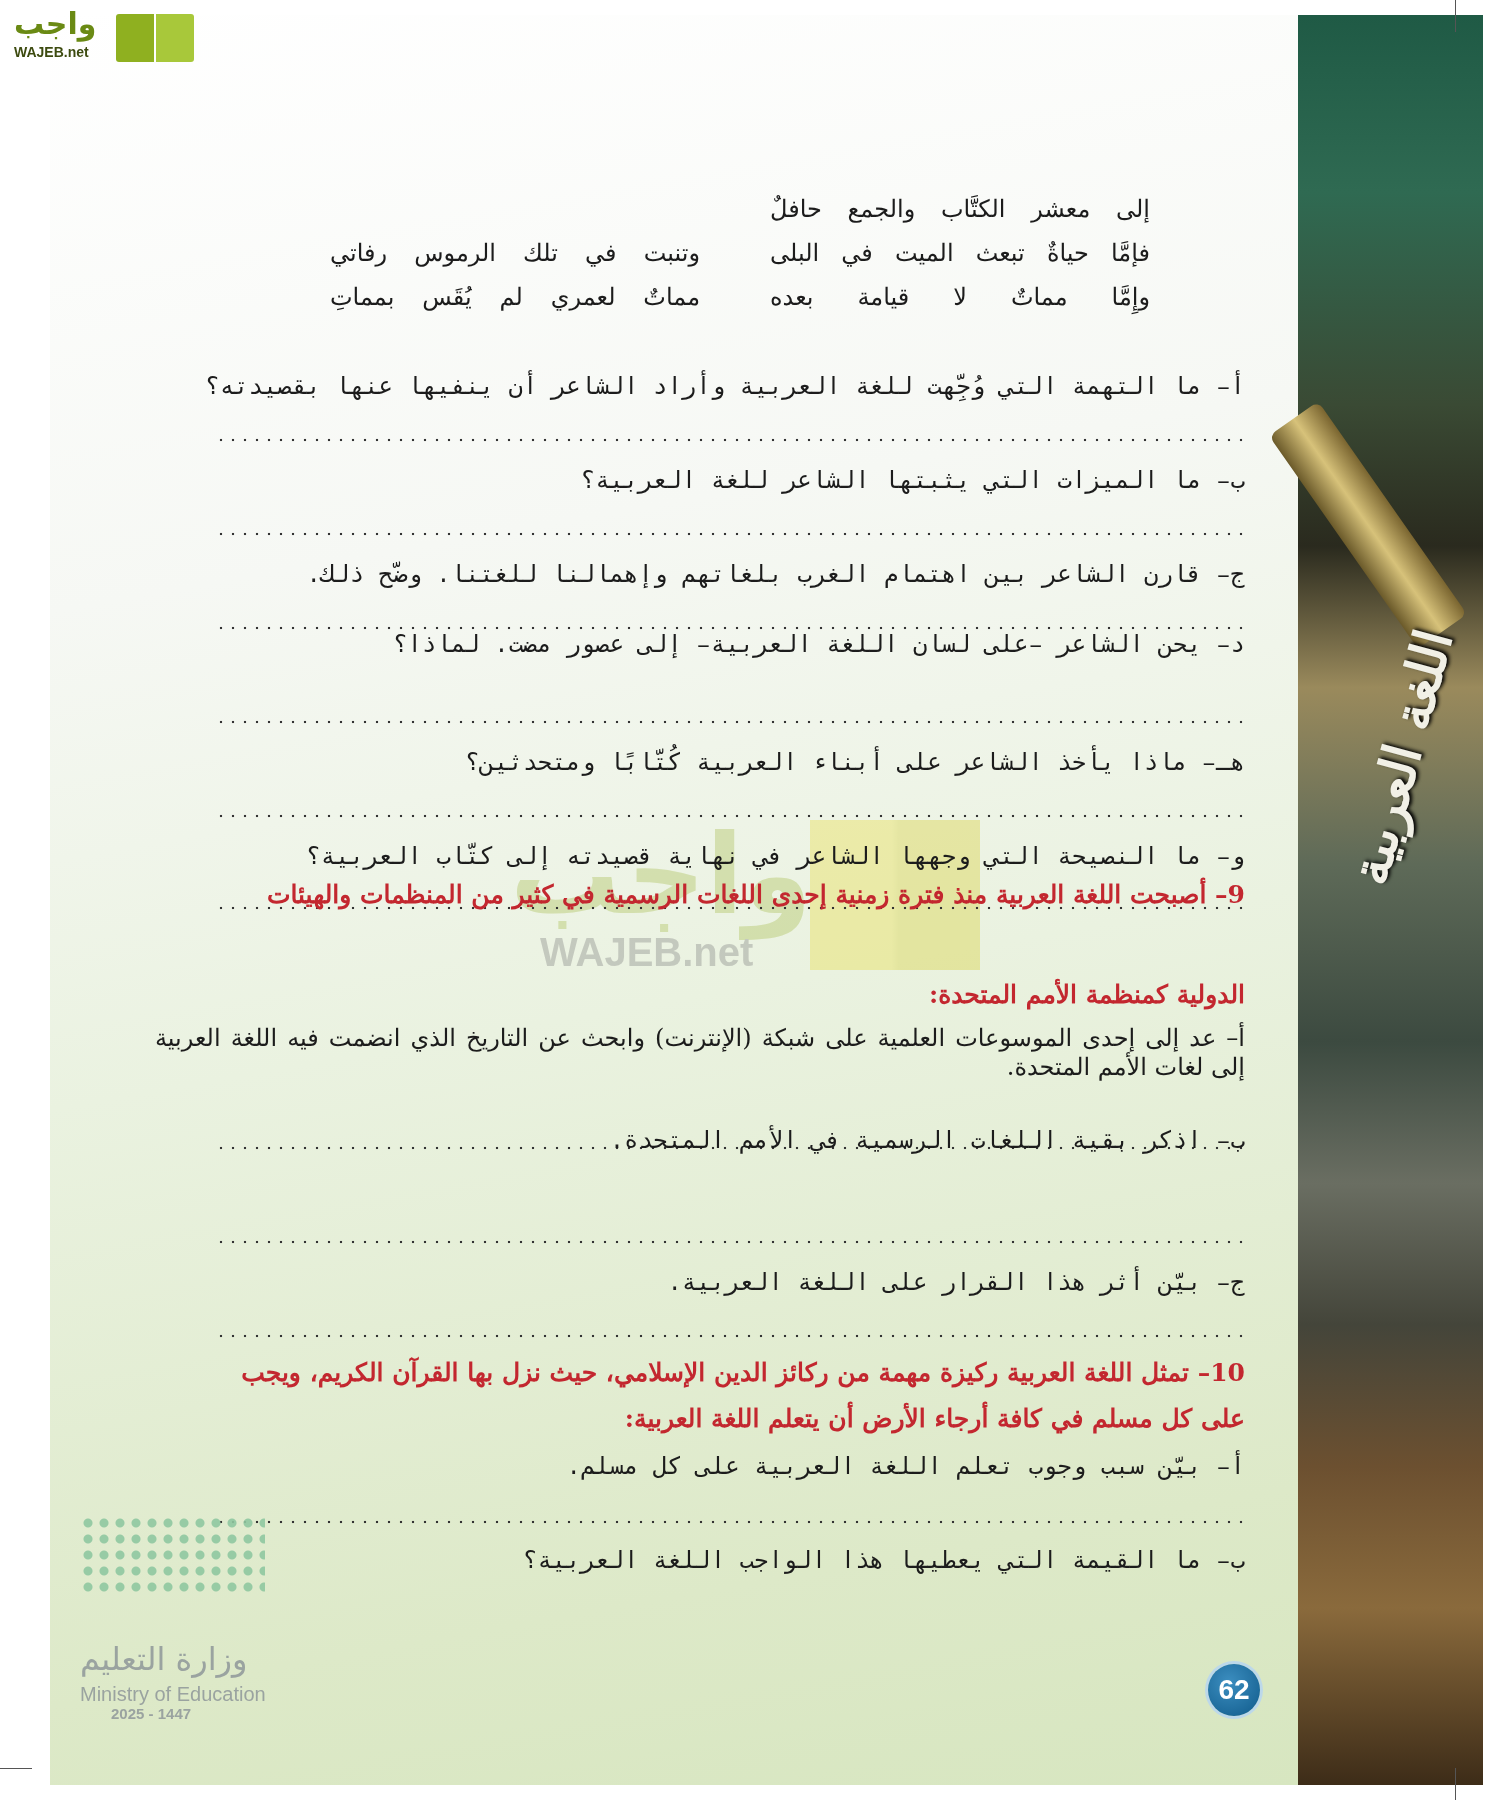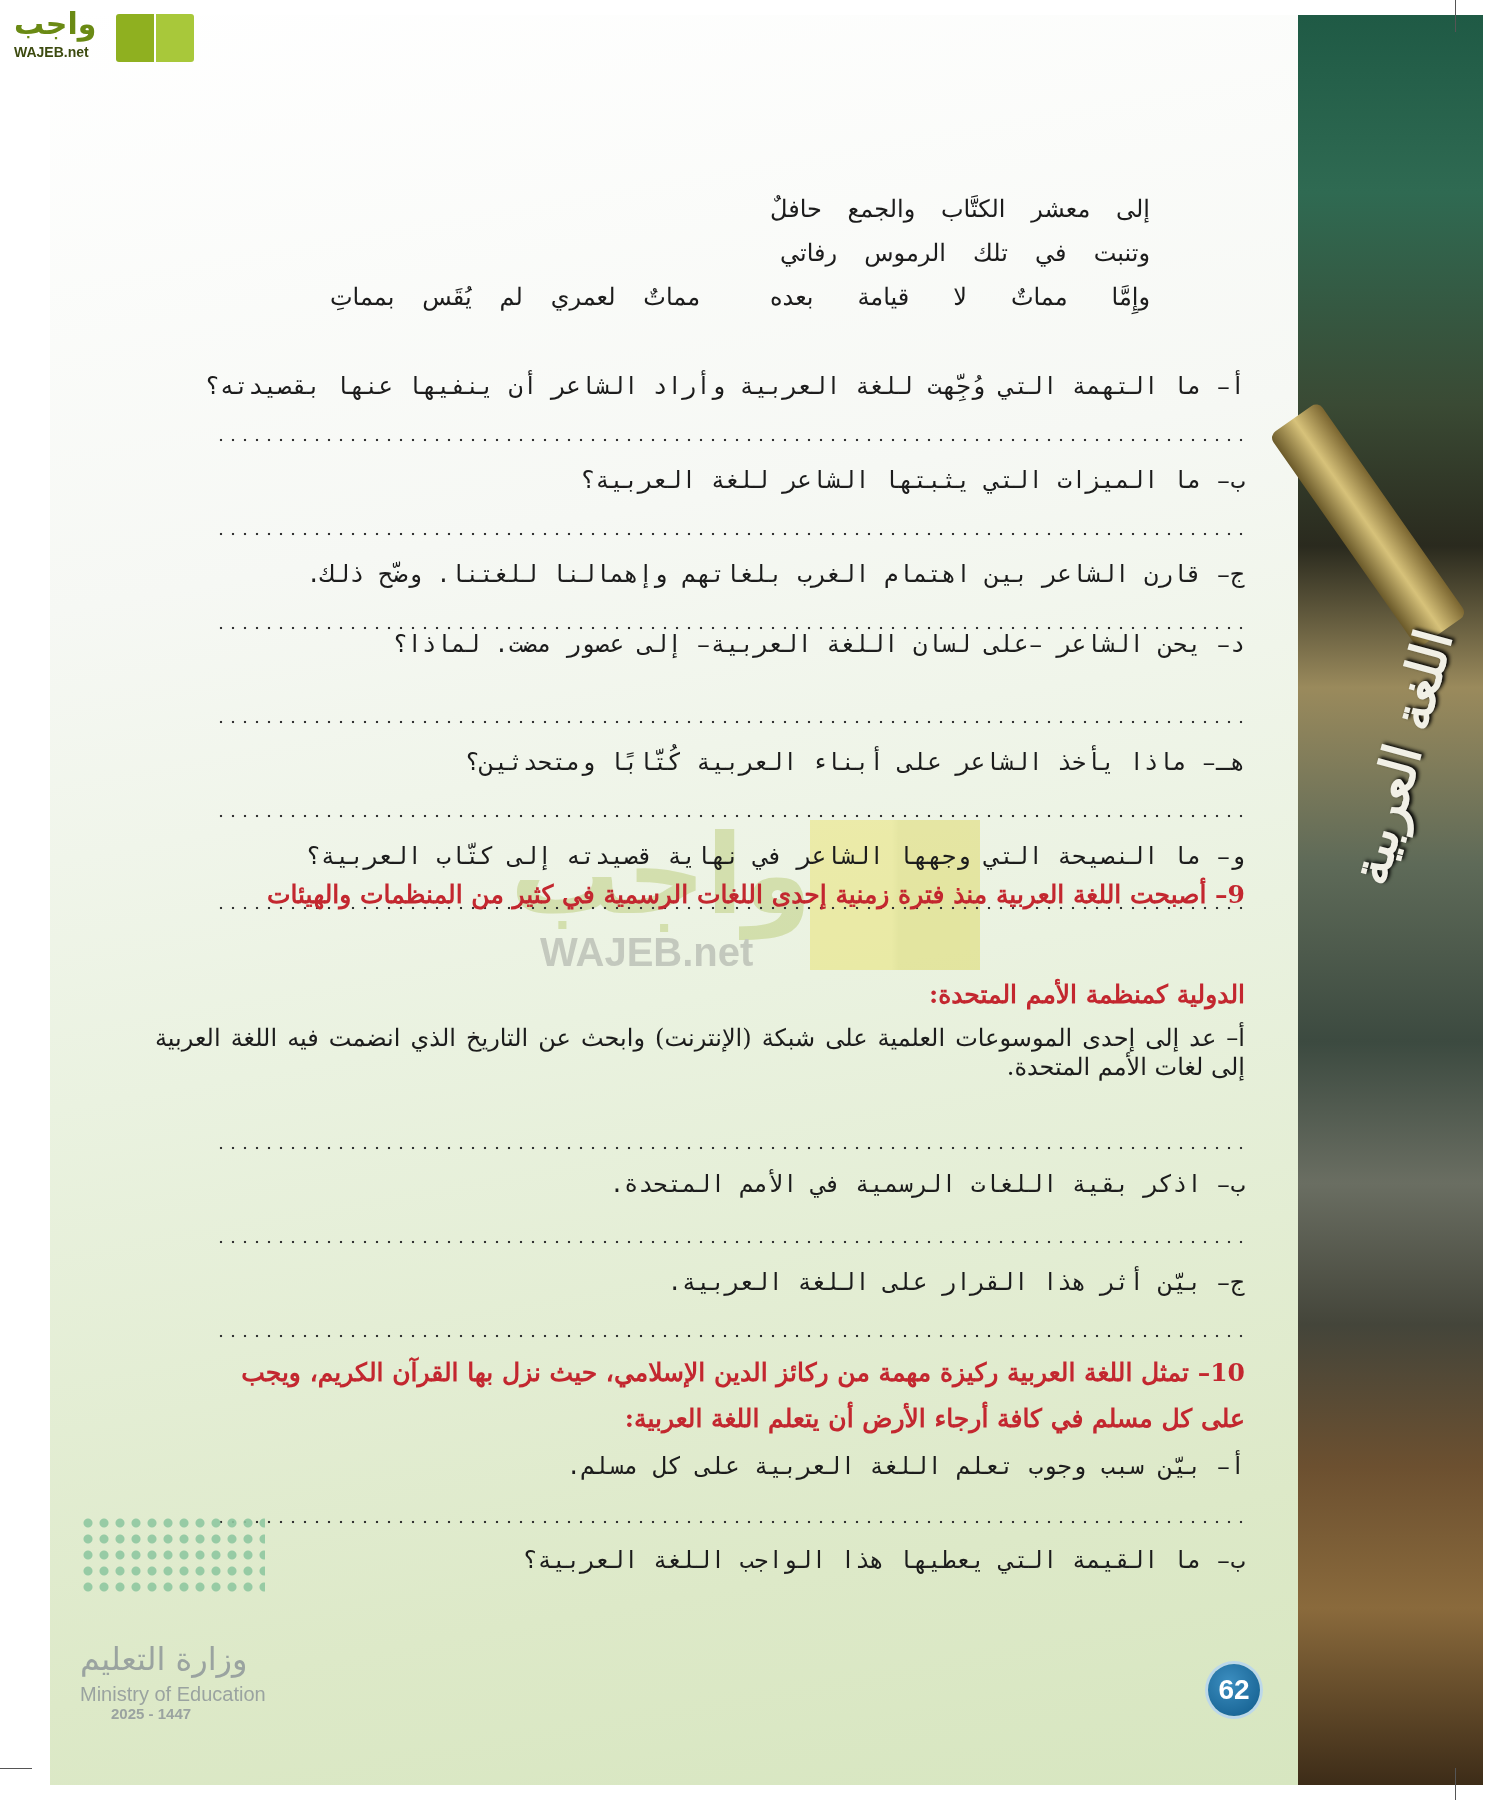--- a/index.html
+++ b/index.html
@@ -69,20 +69,21 @@
   <div class="book"></div>
   <div class="ar">واجب</div>
   <div class="en">WAJEB.net</div>
 </div>
 
 <div class="poem">
   <div class="row">
     <span class="h1">إلى معشر الكتَّاب والجمع حافلٌ</span>
   </div>
   <div class="row">
+    <span class="h1">فإمَّا حياةٌ تبعث الميت في البلى</span>
     <span class="h2">وتنبت في تلك الرموس رفاتي</span>
   </div>
   <div class="row">
     <span class="h1">وإِمَّا مماتٌ لا قيامة بعده</span>
     <span class="h2">مماتٌ لعمري لم يُقَس بمماتِ</span>
   </div>
 </div>
 
 <div class="q" style="top:372px;">أ– ما التهمة التي وُجِّهت للغة العربية وأراد الشاعر أن ينفيها عنها بقصيدته؟</div>
 <div class="dots" style="top:438px;"></div>
@@ -94,21 +95,21 @@
 <div class="dots" style="top:720px;"></div>
 <div class="q" style="top:748px;">هـ– ماذا يأخذ الشاعر على أبناء العربية كُتّابًا ومتحدثين؟</div>
 <div class="dots" style="top:814px;"></div>
 <div class="q" style="top:842px;">و– ما النصيحة التي وجهها الشاعر في نهاية قصيدته إلى كتّاب العربية؟</div>
 <div class="dots" style="top:906px;"></div>
 
 <div class="red" style="top:880px;margin-left:40px;">9– أصبحت اللغة العربية منذ فترة زمنية إحدى اللغات الرسمية في كثير من المنظمات والهيئات</div>
 <div class="red" style="top:980px;">الدولية كمنظمة الأمم المتحدة:</div>
 <div class="para" style="top:1024px;">أ– عد إلى إحدى الموسوعات العلمية على شبكة (الإنترنت) وابحث عن التاريخ الذي انضمت فيه اللغة العربية إلى لغات الأمم المتحدة.</div>
 <div class="dots" style="top:1146px;"></div>
-<div class="q" style="top:1170px;">ب– اذكر بقية اللغات الرسمية في الأمم المتحدة.</div>
+<div class="q" style="top:1126px;">ب– اذكر بقية اللغات الرسمية في الأمم المتحدة.</div>
 <div class="dots" style="top:1240px;"></div>
 <div class="q" style="top:1268px;">ج– بيّن أثر هذا القرار على اللغة العربية.</div>
 <div class="dots" style="top:1334px;"></div>
 
 <div class="red" style="top:1358px;">10– تمثل اللغة العربية ركيزة مهمة من ركائز الدين الإسلامي، حيث نزل بها القرآن الكريم، ويجب</div>
 <div class="red" style="top:1404px;">على كل مسلم في كافة أرجاء الأرض أن يتعلم اللغة العربية:</div>
 <div class="q" style="top:1452px;">أ– بيّن سبب وجوب تعلم اللغة العربية على كل مسلم.</div>
 <div class="dots" style="top:1520px;"></div>
 <div class="q" style="top:1546px;">ب– ما القيمة التي يعطيها هذا الواجب اللغة العربية؟</div>
 

